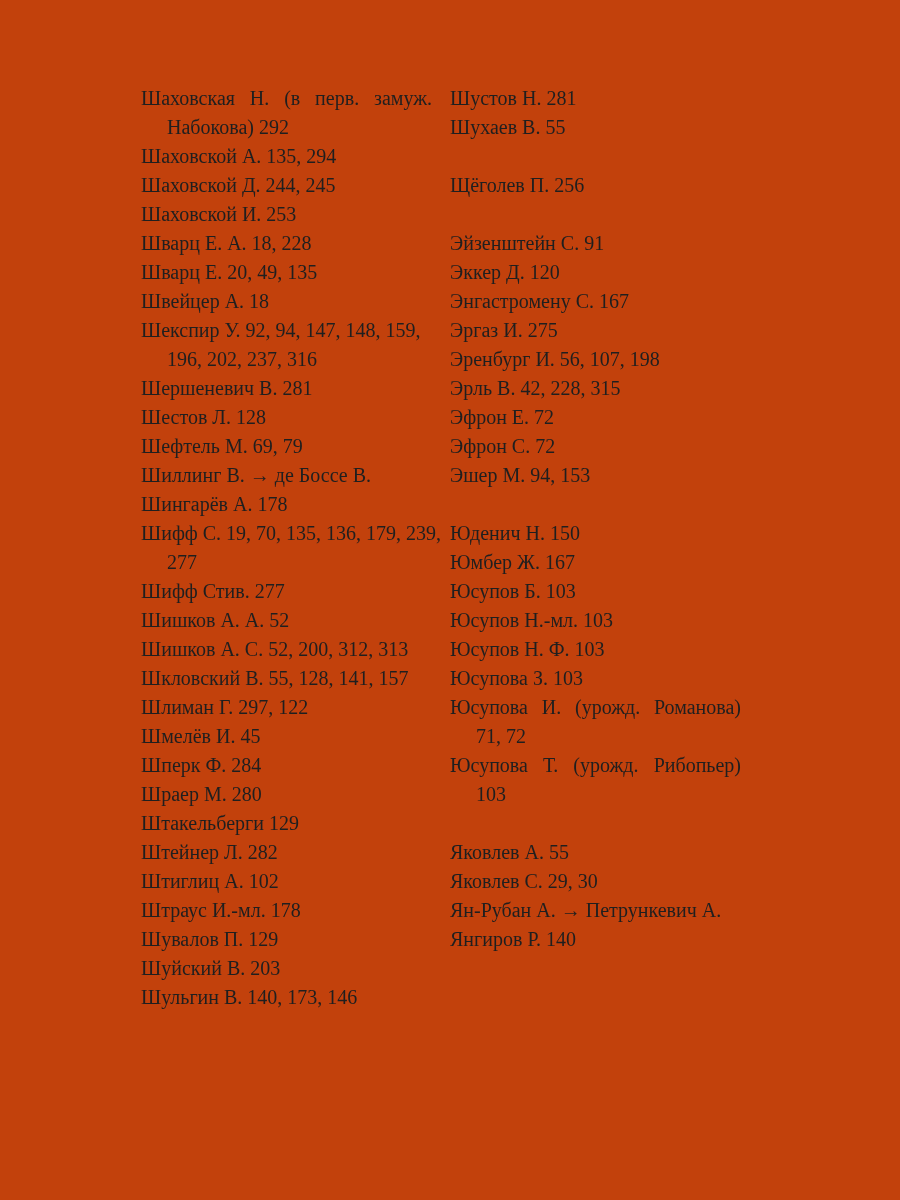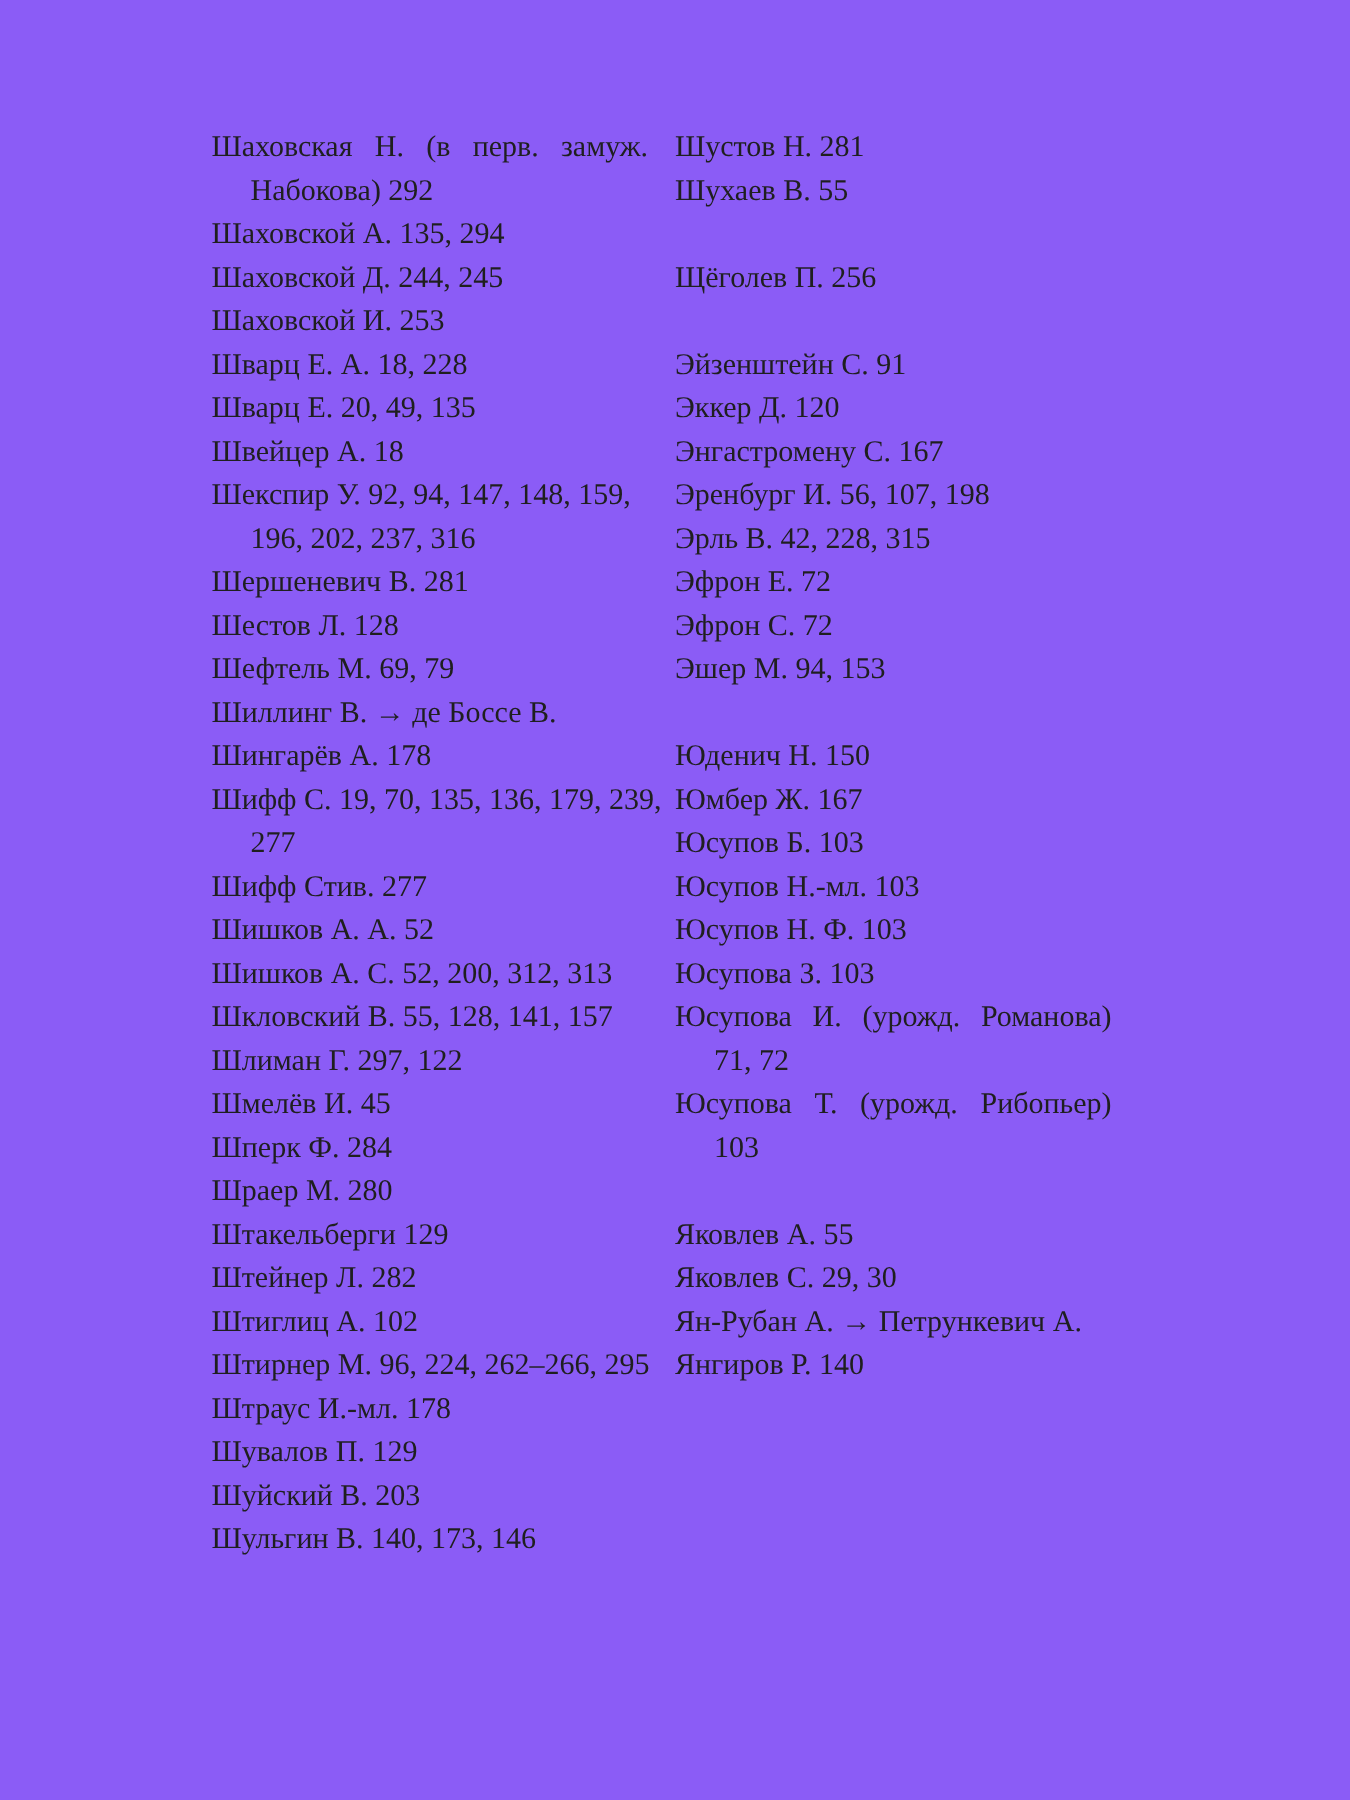--- a/index.html
+++ b/index.html
@@ -4,21 +4,21 @@
 <style>
   html, body {
     margin: 0;
     padding: 0;
     background: #ffffff;
   }
   .page {
     position: relative;
     width: 900px;
     height: 1200px;
-    background: #8b5cf6;
+    background: #c2410c;
     font-family: "Liberation Serif", "DejaVu Serif", serif;
     color: #1f1f1f;
     font-size: 20px;
     overflow: hidden;
   }
   .column {
     position: absolute;
     top: 84px;
     width: 291px;
   }
@@ -65,39 +65,39 @@
         <div class="line">Шишков А. А. 52</div>
         <div class="line">Шишков А. С. 52, 200, 312, 313</div>
         <div class="line">Шкловский В. 55, 128, 141, 157</div>
         <div class="line">Шлиман Г. 297, 122</div>
         <div class="line">Шмелёв И. 45</div>
         <div class="line">Шперк Ф. 284</div>
         <div class="line">Шраер М. 280</div>
         <div class="line">Штакельберги 129</div>
         <div class="line">Штейнер Л. 282</div>
         <div class="line">Штиглиц А. 102</div>
-        <div class="line">Штирнер М. 96, 224, 262–266, 295</div>
         <div class="line">Штраус И.-мл. 178</div>
         <div class="line">Шувалов П. 129</div>
         <div class="line">Шуйский В. 203</div>
         <div class="line">Шульгин В. 140, 173, 146</div>
       </div>
     </div>
   <div class="column column-right">
       <div class="group">
         <div class="line">Шустов Н. 281</div>
         <div class="line">Шухаев В. 55</div>
       </div>
       <div class="group">
         <div class="line">Щёголев П. 256</div>
       </div>
       <div class="group">
         <div class="line">Эйзенштейн С. 91</div>
         <div class="line">Эккер Д. 120</div>
         <div class="line">Энгастромену С. 167</div>
+        <div class="line">Эргаз И. 275</div>
         <div class="line">Эренбург И. 56, 107, 198</div>
         <div class="line">Эрль В. 42, 228, 315</div>
         <div class="line">Эфрон Е. 72</div>
         <div class="line">Эфрон С. 72</div>
         <div class="line">Эшер М. 94, 153</div>
       </div>
       <div class="group">
         <div class="line">Юденич Н. 150</div>
         <div class="line">Юмбер Ж. 167</div>
         <div class="line">Юсупов Б. 103</div>

